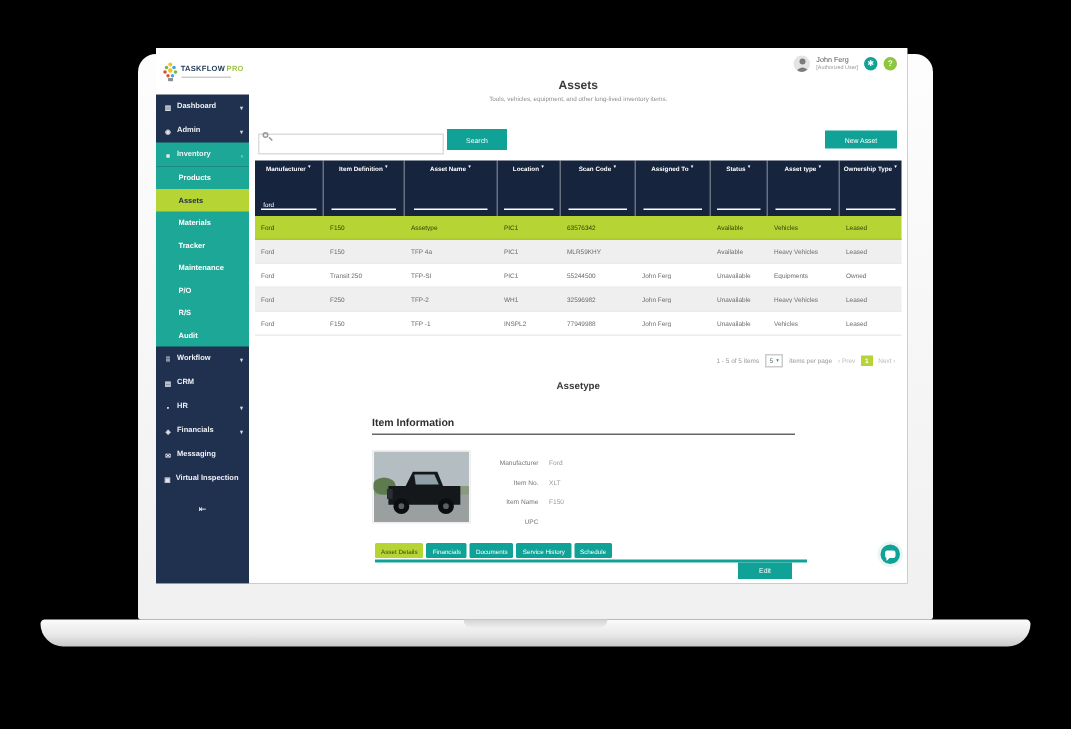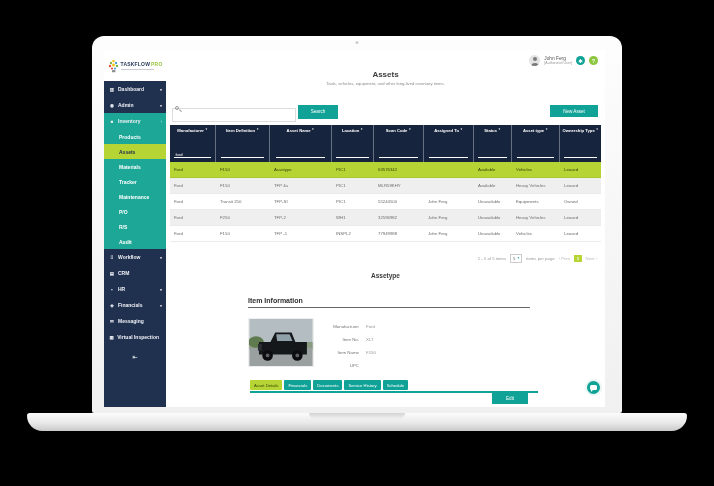--- a/index.html
+++ b/index.html
@@ -12,21 +12,21 @@
   .camera { position:absolute; left:50%; top:5px; transform:translateX(-50%);
             width:3px; height:3px; border-radius:50%; background:#c9ced1; }
   .base { position:absolute; left:27px; top:413px; width:660px; height:18px;
           background:linear-gradient(180deg,#fbfbfb,#e9e9e9 55%,#c9c9c9);
           border-radius:3px 3px 16px 16px; }
   .notch { position:absolute; left:50%; top:0; transform:translateX(-50%);
            width:96px; height:6px; background:linear-gradient(#d4d4d4,#f0f0f0);
            border-radius:0 0 8px 8px; }
 
   
-  .screen { position:absolute; left:104px; top:50px; width:501px; height:357px;
+  .screen { position:absolute; left:104px; top:32px; width:501px; height:357px;
             background:#14b8a6; overflow:hidden; display:flex; }
 
   
   .sidebar { width:62px; flex-shrink:0; background:#20304f; display:flex; flex-direction:column; }
   .logo { height:31px; background:#fff; display:flex; align-items:center; justify-content:center; gap:2px; }
   .logo-txt { display:flex; flex-direction:column; }
   .logo-line { font-size:5px; font-weight:bold; color:#273a57; letter-spacing:.2px; }
   .logo-line .pro { color:#9bc53d; margin-left:1px; }
   .tagline-bar { width:33px; height:1.5px; background:#c9cdd1; margin-top:1.5px; }
   .sitem { height:16px; display:flex; align-items:center; padding:0 4px 0 5px; gap:3px;

